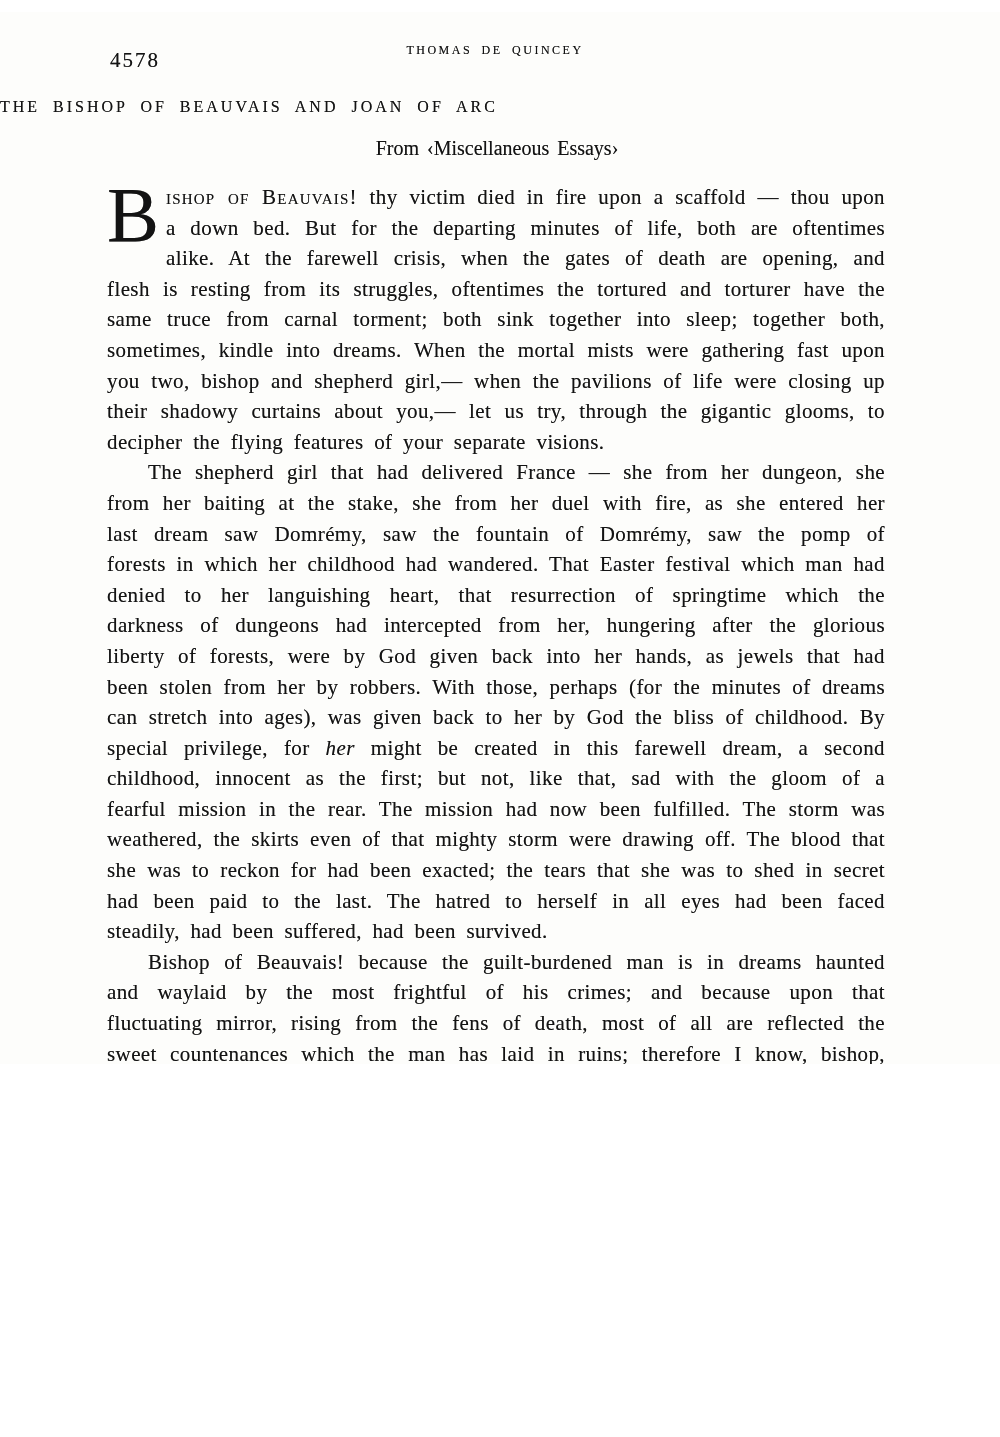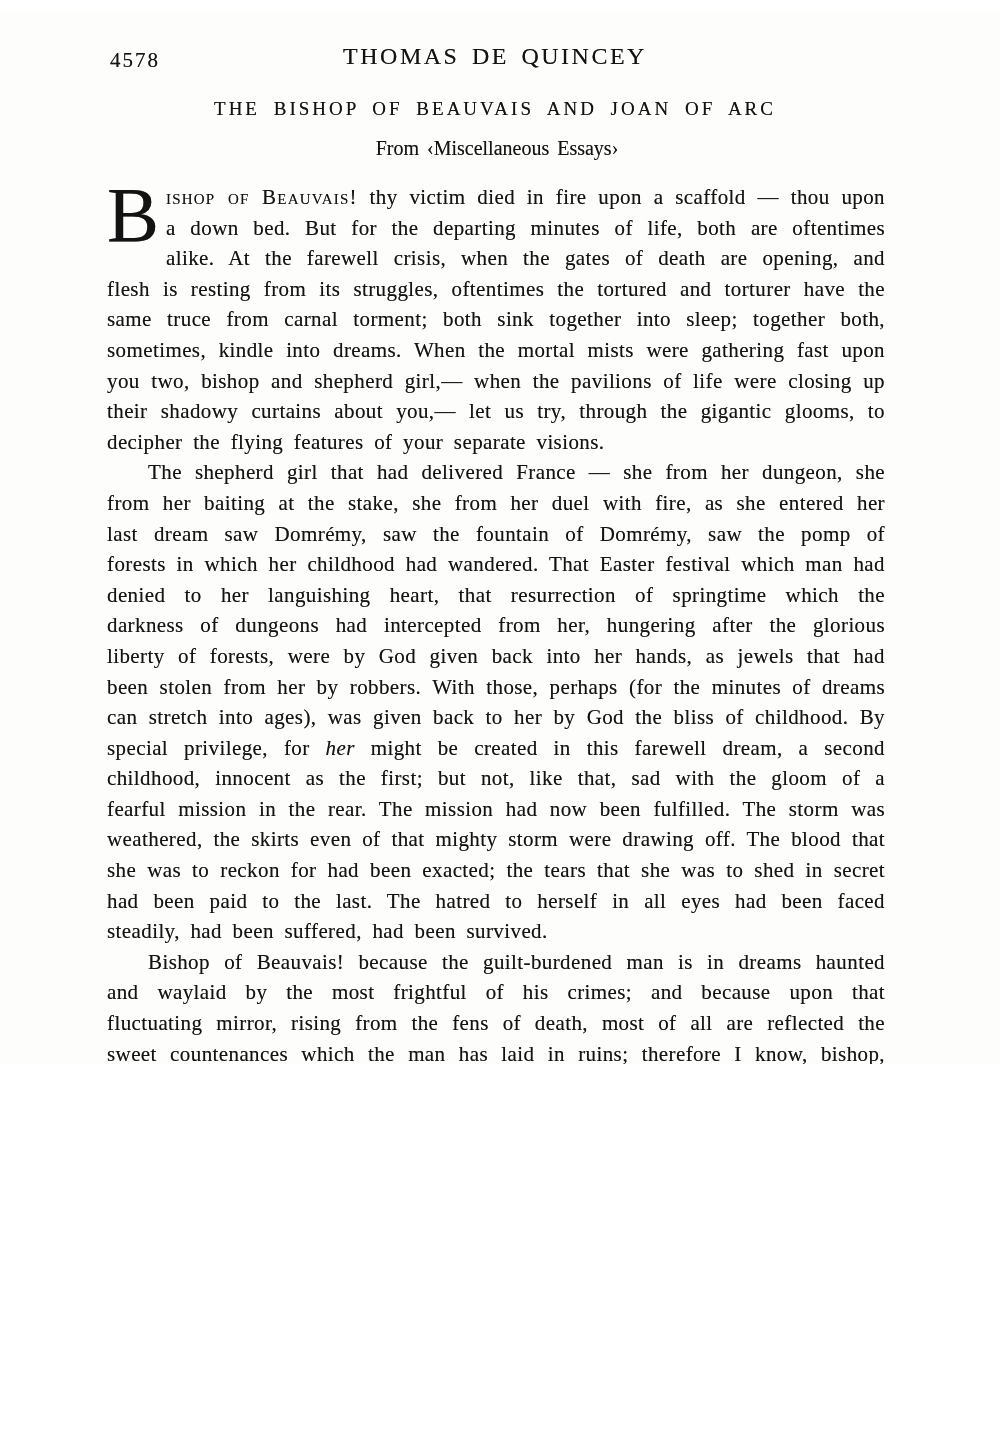--- a/index.html
+++ b/index.html
@@ -24,33 +24,32 @@
     font-size: 21px;
     letter-spacing: 2px;
     text-shadow: 0 0 0.5px rgba(20,20,20,0.55);
   }
   .running-header {
     position: absolute;
     left: 0;
     right: 10px;
     top: 31px;
     text-align: center;
-    font-size: 24px;
+    font-size: 12px;
     letter-spacing: 2.5px;
     word-spacing: 4px;
     text-shadow: 0 0 0.5px rgba(20,20,20,0.55);
   }
   .article-title {
     position: absolute;
     left: 0;
     right: 10px;
     top: 86px;
     margin: 0;
-    text-align: center;
-    font-size: 19px;
+    font-size: 16px;
     font-weight: normal;
     letter-spacing: 3px;
     word-spacing: 6px;
     text-shadow: 0 0 0.5px rgba(20,20,20,0.6);
   }
   .article-source {
     position: absolute;
     left: 4px;
     right: 10px;
     top: 125px;

